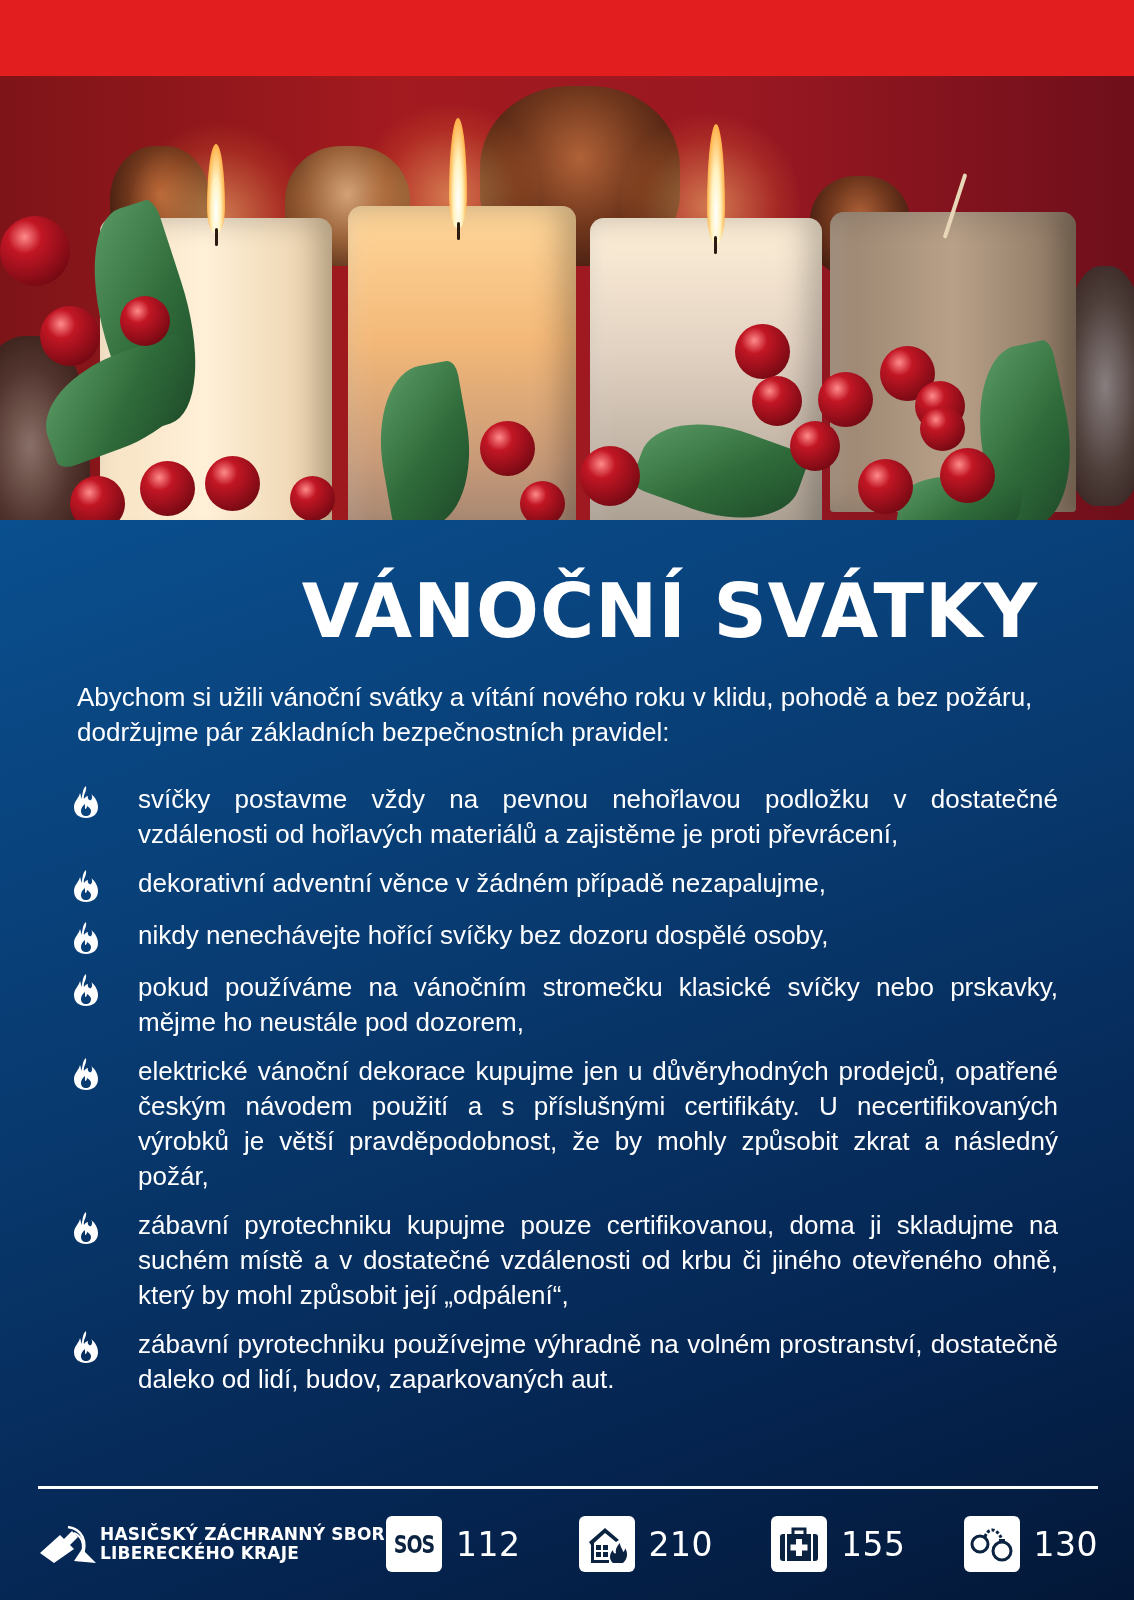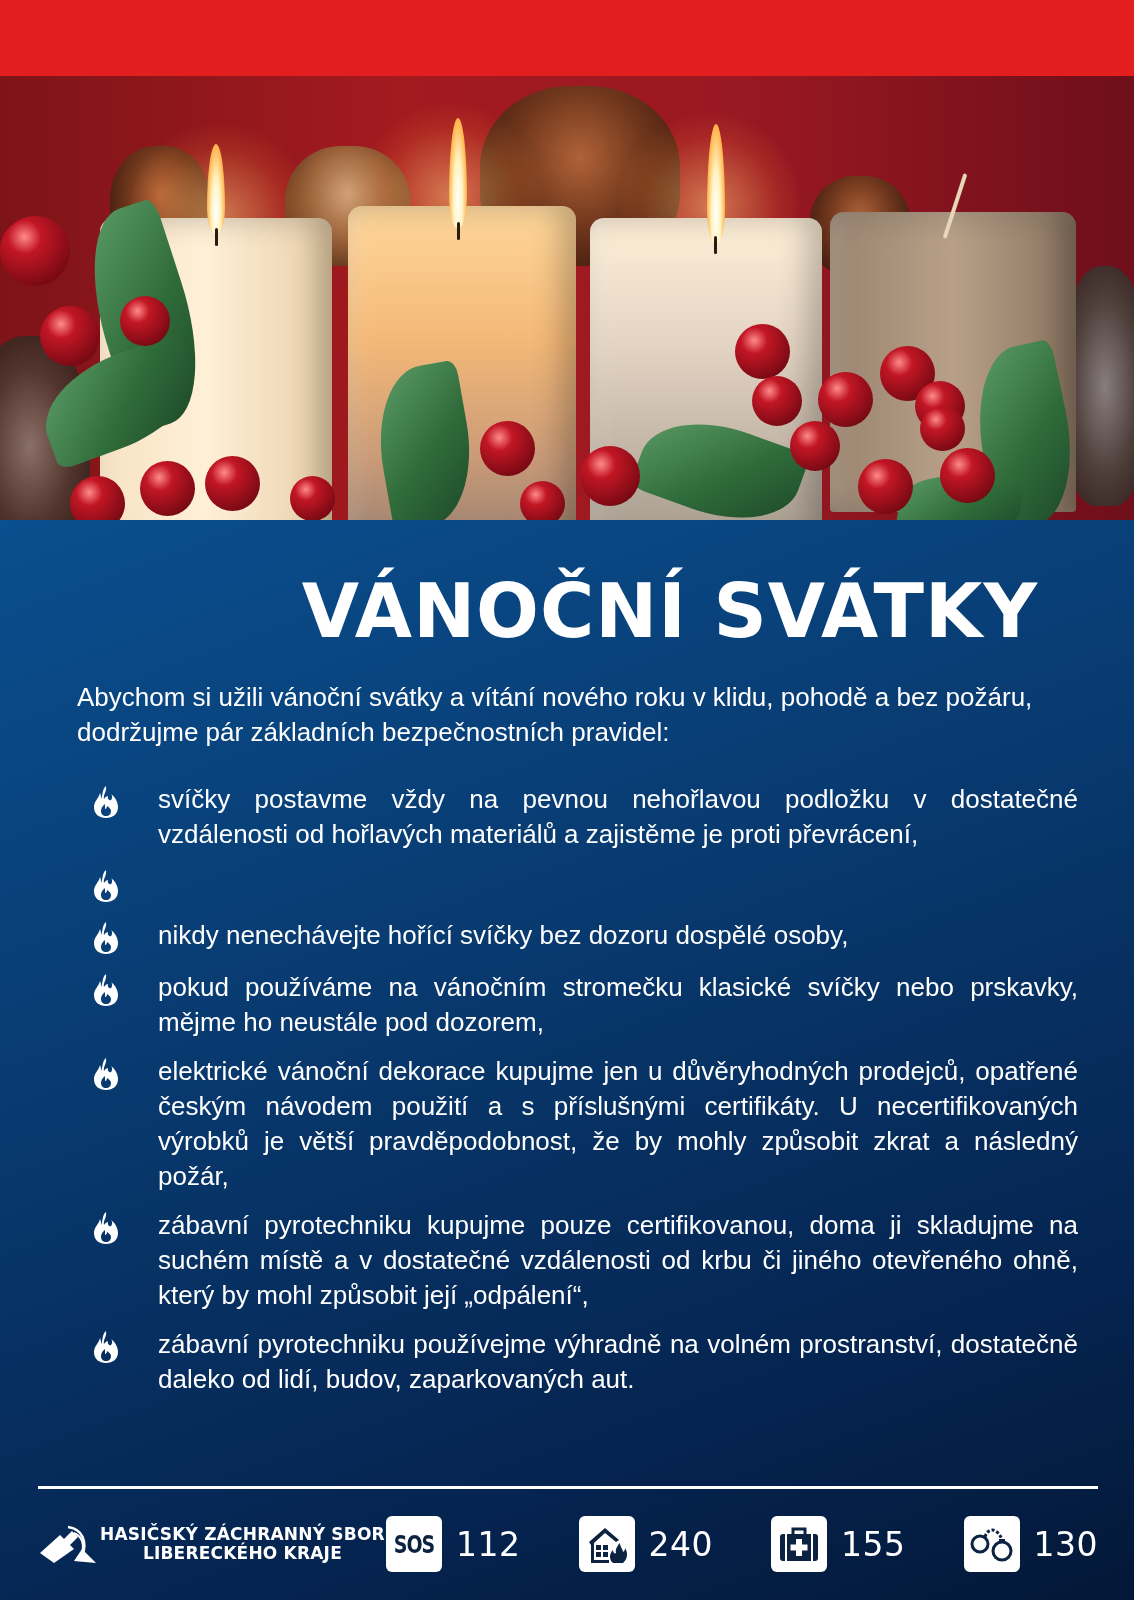--- a/index.html
+++ b/index.html
@@ -55,41 +55,41 @@
     color: #ffffff; font-weight: 700; font-size: 74px; letter-spacing: 1px;
     font-family: "DejaVu Sans", sans-serif;
     white-space: nowrap;
   }
   .intro {
     position: absolute; left: 77px; top: 160px; width: 985px;
     color: #ffffff; font-size: 26px; line-height: 35px;
     font-family: "Liberation Sans", sans-serif;
   }
   .rules {
-    position: absolute; left: 88px; top: 262px; width: 990px; list-style: none;
+    position: absolute; left: 68px; top: 262px; width: 990px; list-style: none;
   }
   .rule {
     display: flex; align-items: flex-start; margin-bottom: 14px;
   }
   .rule-icon {
     width: 36px; height: 36px; flex: 0 0 36px; margin-right: 34px; margin-top: 2px;
   }
   .rule-text {
     color: #ffffff; font-size: 26px; line-height: 35px; text-align: justify;
     text-align-last: left; flex: 1;
     font-family: "Liberation Sans", sans-serif;
   }
   .divider {
     position: absolute; left: 38px; top: 966px; width: 1060px; height: 3px; background: #ffffff;
   }
   .footer {
     position: absolute; left: 38px; top: 994px; width: 1060px; height: 60px;
     display: flex; align-items: center;
   }
-  .org { display: flex; align-items: center; width: 392px; text-align: center; }
+  .org { display: flex; align-items: center; width: 392px; }
   .org-logo { width: 58px; height: 42px; margin-right: 4px; }
   .org-name {
     color: #ffffff; font-weight: 700; font-size: 17px; line-height: 19px;
     font-family: "DejaVu Sans", sans-serif; letter-spacing: 0.2px;
   }
   .hotline { display: flex; align-items: center; margin-right: 58px; }
   .hotline:last-child { margin-right: 0; }
   .hotline-box {
     width: 56px; height: 56px; background: #ffffff; border-radius: 6px;
     display: flex; align-items: center; justify-content: center; margin-right: 14px;
@@ -170,20 +170,21 @@
     <li class="rule">
       <svg class="rule-icon" viewBox="0 0 36 36">
           <path fill="#fff" d="M18 2c1 6-3 8-2 13 1-2 3-3 4-3-1 3 2 5 3 4 2-2 1-5 0-6 4 3 7 8 7 13 0 7-5 11-12 11S6 30 6 23c0-6 5-9 6-14 1 2 1 4 1 6 2-4 1-10 5-13zm-1 18c-3 2-4 5-4 7 0 3 2 5 5 5s5-2 5-5c0-2-2-4-4-5 0 2-1 3-2 3 0-2 0-4 0-5z"></path>
         </svg>
       <span class="rule-text">svíčky postavme vždy na pevnou nehořlavou podložku v dostatečné vzdálenosti od hořlavých materiálů a zajistěme je proti převrácení,</span>
     </li>
     <li class="rule">
       <svg class="rule-icon" viewBox="0 0 36 36">
           <path fill="#fff" d="M18 2c1 6-3 8-2 13 1-2 3-3 4-3-1 3 2 5 3 4 2-2 1-5 0-6 4 3 7 8 7 13 0 7-5 11-12 11S6 30 6 23c0-6 5-9 6-14 1 2 1 4 1 6 2-4 1-10 5-13zm-1 18c-3 2-4 5-4 7 0 3 2 5 5 5s5-2 5-5c0-2-2-4-4-5 0 2-1 3-2 3 0-2 0-4 0-5z"></path>
         </svg>
+      <span class="rule-text">dekorativní adventní věnce v žádném případě nezapalujme,</span>
     </li>
     <li class="rule">
       <svg class="rule-icon" viewBox="0 0 36 36">
           <path fill="#fff" d="M18 2c1 6-3 8-2 13 1-2 3-3 4-3-1 3 2 5 3 4 2-2 1-5 0-6 4 3 7 8 7 13 0 7-5 11-12 11S6 30 6 23c0-6 5-9 6-14 1 2 1 4 1 6 2-4 1-10 5-13zm-1 18c-3 2-4 5-4 7 0 3 2 5 5 5s5-2 5-5c0-2-2-4-4-5 0 2-1 3-2 3 0-2 0-4 0-5z"></path>
         </svg>
       <span class="rule-text">nikdy nenechávejte hořící svíčky bez dozoru dospělé osoby,</span>
     </li>
     <li class="rule">
       <svg class="rule-icon" viewBox="0 0 36 36">
           <path fill="#fff" d="M18 2c1 6-3 8-2 13 1-2 3-3 4-3-1 3 2 5 3 4 2-2 1-5 0-6 4 3 7 8 7 13 0 7-5 11-12 11S6 30 6 23c0-6 5-9 6-14 1 2 1 4 1 6 2-4 1-10 5-13zm-1 18c-3 2-4 5-4 7 0 3 2 5 5 5s5-2 5-5c0-2-2-4-4-5 0 2-1 3-2 3 0-2 0-4 0-5z"></path>
@@ -236,21 +237,21 @@
     <div class="hotline">
       <div class="hotline-box">
         <svg width="44" height="40" viewBox="0 0 44 40">
           <path fill="#0b2340" d="M4 18 L20 4 L34 16 L31 18 L20 9 L9 19 L9 36 L24 36 L24 39 L6 39 L6 21 Z"></path>
           <rect x="11" y="21" width="12" height="12" fill="#0b2340"></rect>
           <rect x="16" y="21" width="2" height="12" fill="#fff"></rect>
           <rect x="11" y="26" width="12" height="2" fill="#fff"></rect>
           <path fill="#0b2340" d="M28 39 C24 36 24 30 28 26 C28 29 30 30 31 29 C30 25 33 21 35 19 C35 23 38 25 38 28 C40 27 40 25 40 24 C43 28 43 35 38 39 Z"></path>
         </svg>
       </div>
-      <span class="hotline-number">240</span>
+      <span class="hotline-number">210</span>
     </div>
 
     <div class="hotline">
       <div class="hotline-box">
         <svg width="42" height="38" viewBox="0 0 42 38">
           <path fill="none" stroke="#0b2340" stroke-width="3" d="M15 9 V4 H27 V9"></path>
           <rect x="2" y="9" width="38" height="27" rx="3" fill="#0b2340"></rect>
           <rect x="7" y="9" width="2" height="27" fill="#fff"></rect>
           <rect x="33" y="9" width="2" height="27" fill="#fff"></rect>
           <rect x="18" y="14" width="6" height="17" fill="#fff"></rect>

